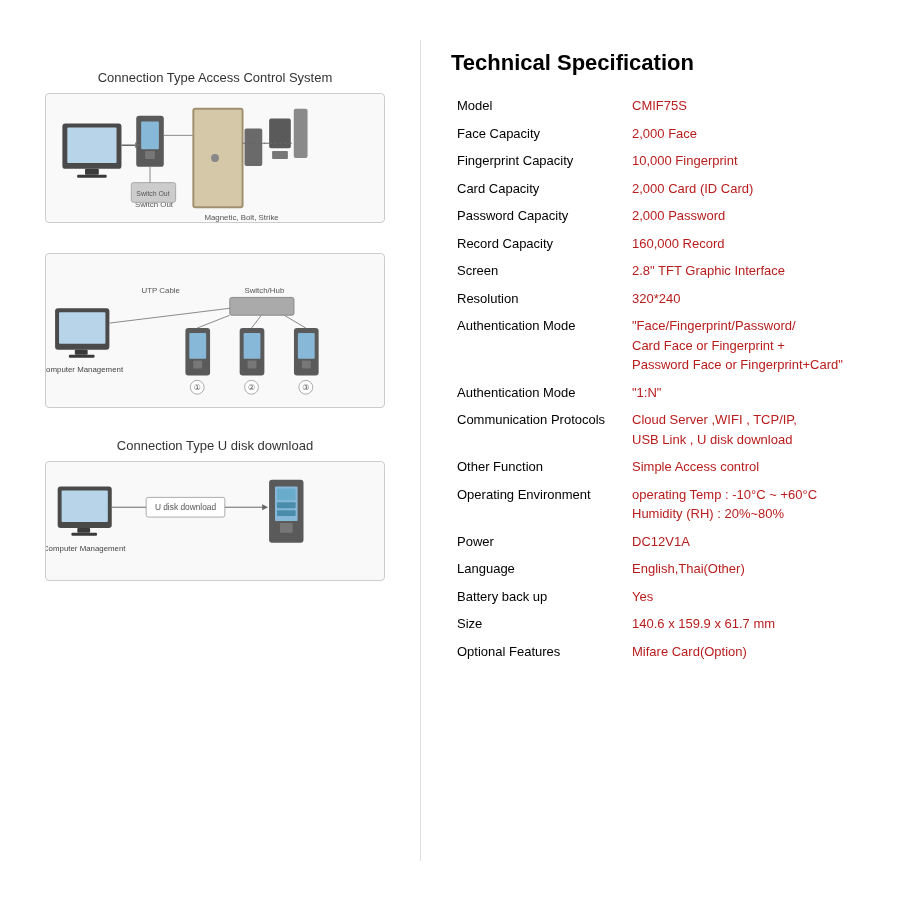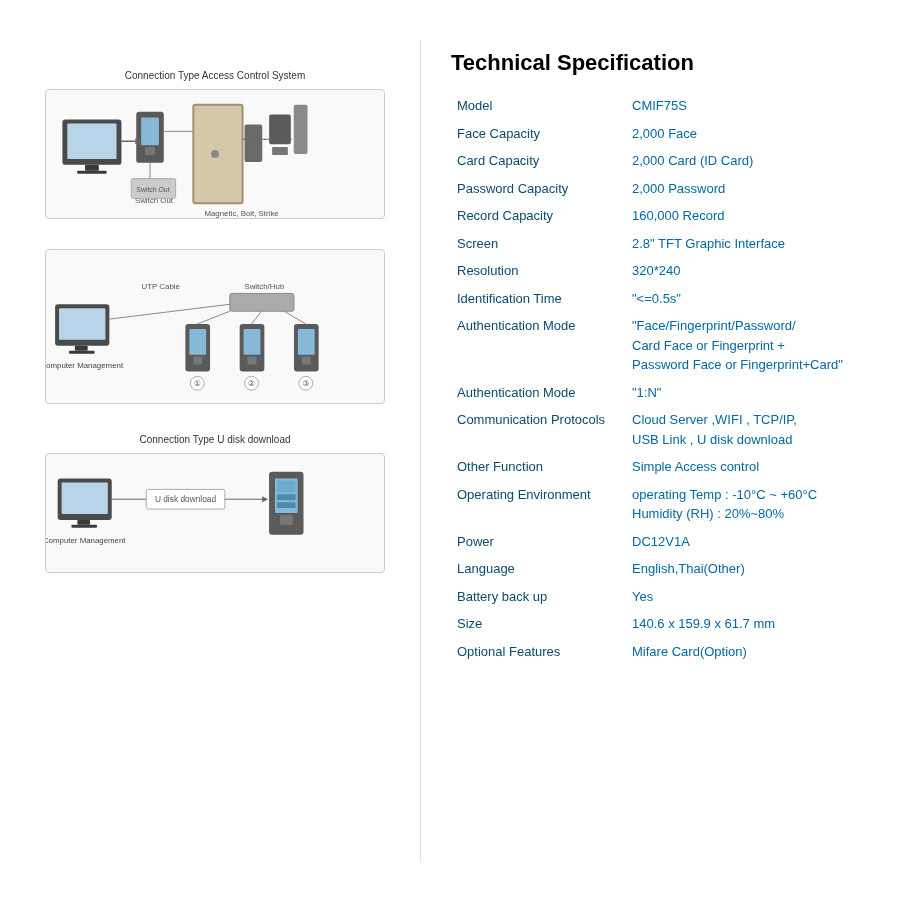--- a/index.html
+++ b/index.html
@@ -27,21 +27,21 @@
       gap: 20px;
       padding-top: 30px;
     }
     .diagram-section {
       display: flex;
       flex-direction: column;
       align-items: center;
       margin-bottom: 10px;
     }
     .diagram-title {
-      font-size: 10px;
+      font-size: 13px;
       color: #333;
       margin-bottom: 8px;
       text-align: left;
     }
     .diagram-box {
       width: 340px;
       height: 130px;
       border: 1px solid #ccc;
       border-radius: 4px;
       background: #f9f9f9;
@@ -76,26 +76,26 @@
     }
     .spec-table tr td {
       padding: 4px 6px;
       vertical-align: top;
       font-size: 13px;
       color: #222;
       line-height: 1.5;
     }
     .spec-table tr td:first-child {
       width: 175px;
-      color: #0c4a6e;
+      color: #000000;
       white-space: nowrap;
       vertical-align: top;
     }
     .spec-table tr td:last-child {
-      color: #0369a1;
+      color: #b91c1c;
     }
 
     
     .divider {
       width: 1px;
       background: #ddd;
       margin: 0 10px;
       align-self: stretch;
     }
 
@@ -235,42 +235,42 @@
       <tbody id="spec-tbody">
           <tr>
             <td>Model</td>
             <td style="white-space: pre-line;">CMIF75S</td>
           </tr>
           <tr>
             <td>Face Capacity</td>
             <td style="white-space: pre-line;">2,000 Face</td>
           </tr>
           <tr>
+            <td>Fingerprint Capacity</td>
+            <td style="white-space: pre-line;">10,000 Fingerprint</td>
+          </tr>
+          <tr>
             <td>Card Capacity</td>
             <td style="white-space: pre-line;">2,000 Card (ID Card)</td>
           </tr>
           <tr>
             <td>Password Capacity</td>
             <td style="white-space: pre-line;">2,000 Password</td>
           </tr>
           <tr>
             <td>Record Capacity</td>
             <td style="white-space: pre-line;">160,000 Record</td>
           </tr>
           <tr>
             <td>Screen</td>
             <td style="white-space: pre-line;">2.8" TFT Graphic Interface</td>
           </tr>
           <tr>
             <td>Resolution</td>
             <td style="white-space: pre-line;">320*240</td>
-          </tr>
-          <tr>
-            <td>Identification Time</td>
-            <td style="white-space: pre-line;">"&lt;=0.5s"</td>
           </tr>
           <tr>
             <td>Authentication Mode</td>
             <td style="white-space: pre-line;">"Face/Fingerprint/Password/
 Card Face or Fingerprint +
 Password Face or Fingerprint+Card"</td>
           </tr>
           <tr>
             <td>Authentication Mode</td>
             <td style="white-space: pre-line;">"1:N"</td>

